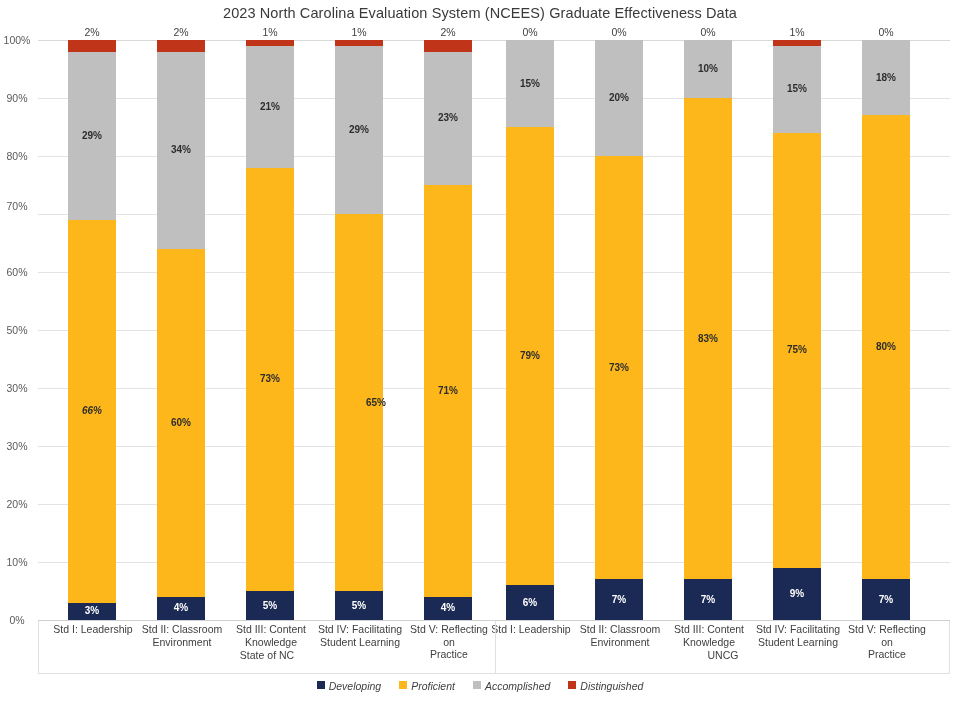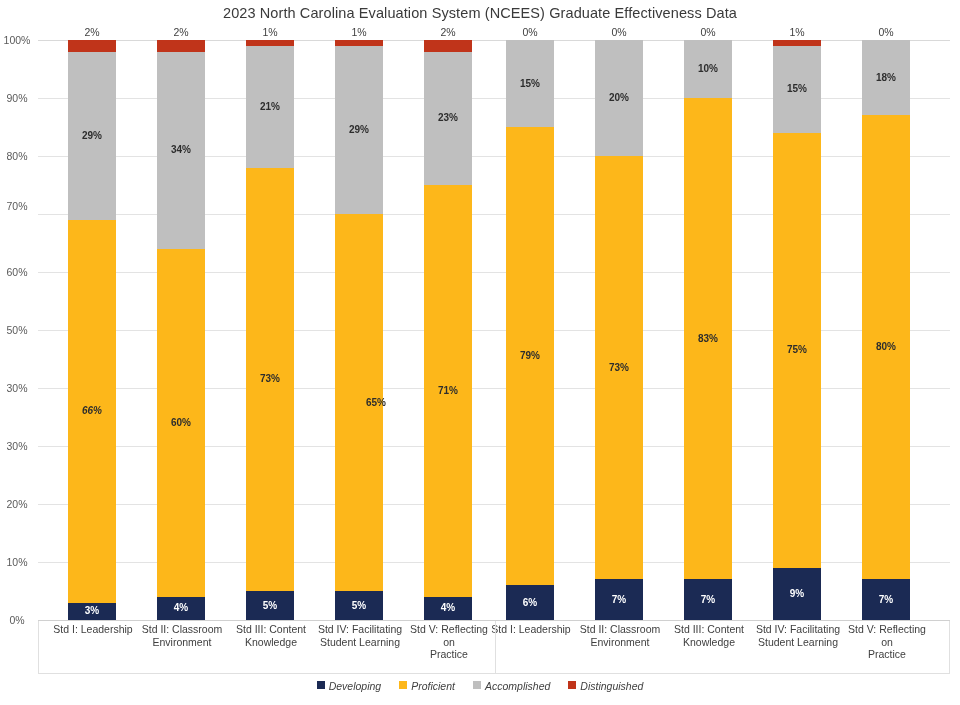--- a/index.html
+++ b/index.html
@@ -340,17 +340,19 @@
       </div>
       <div class="cat-cell" style="left: 715px; width: 88px;">
         <div>Std IV: Facilitating</div>
         <div>Student Learning</div>
       </div>
       <div class="cat-cell" style="left: 804px; width: 88px;">
         <div>Std V: Reflecting on</div>
         <div>Practice</div>
       </div>
       <div class="group-sep" style="left: 456px;"></div>
+      <div class="group-label" style="left: 0px; width: 456px;">State of NC</div>
+      <div class="group-label" style="left: 458px; width: 452px;">UNCG</div>
     </div>
 
   <div class="legend" id="legend"><span class="legend-item"><span class="legend-swatch" style="background: rgb(27, 42, 84);"></span><span class="legend-text">Developing</span></span><span class="legend-item"><span class="legend-swatch" style="background: rgb(253, 183, 26);"></span><span class="legend-text">Proficient</span></span><span class="legend-item"><span class="legend-swatch" style="background: rgb(191, 191, 191);"></span><span class="legend-text">Accomplished</span></span><span class="legend-item"><span class="legend-swatch" style="background: rgb(192, 52, 26);"></span><span class="legend-text">Distinguished</span></span></div>
 
 </div>
 
 </body></html>

